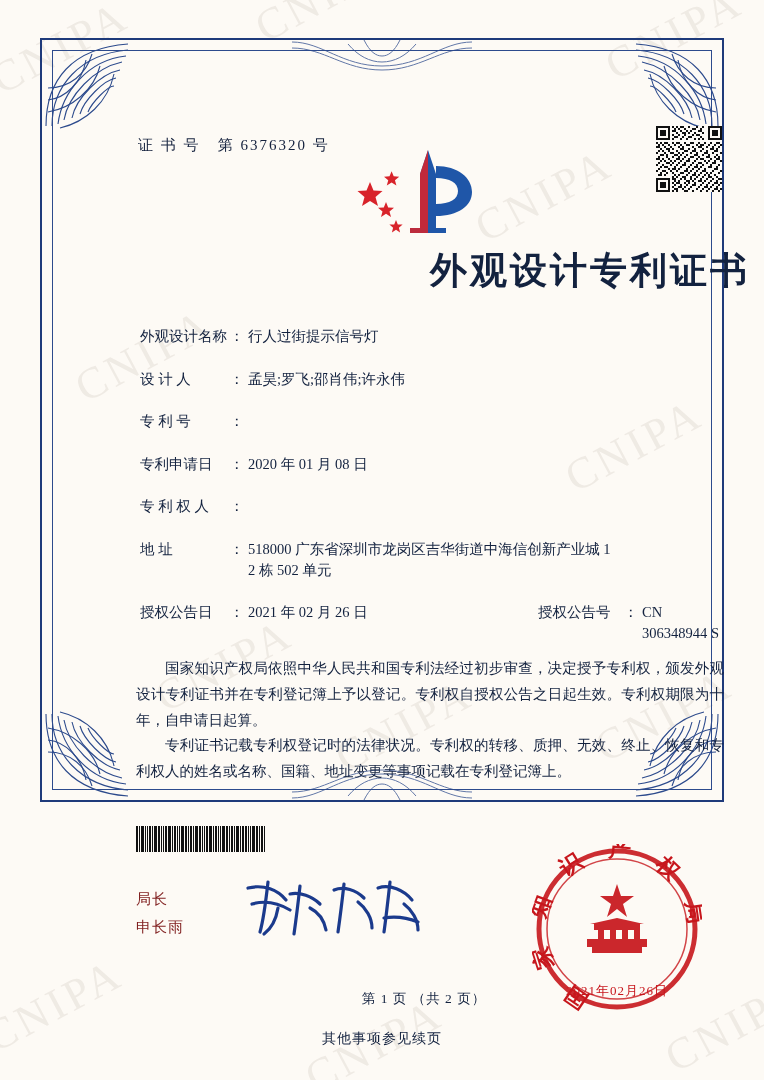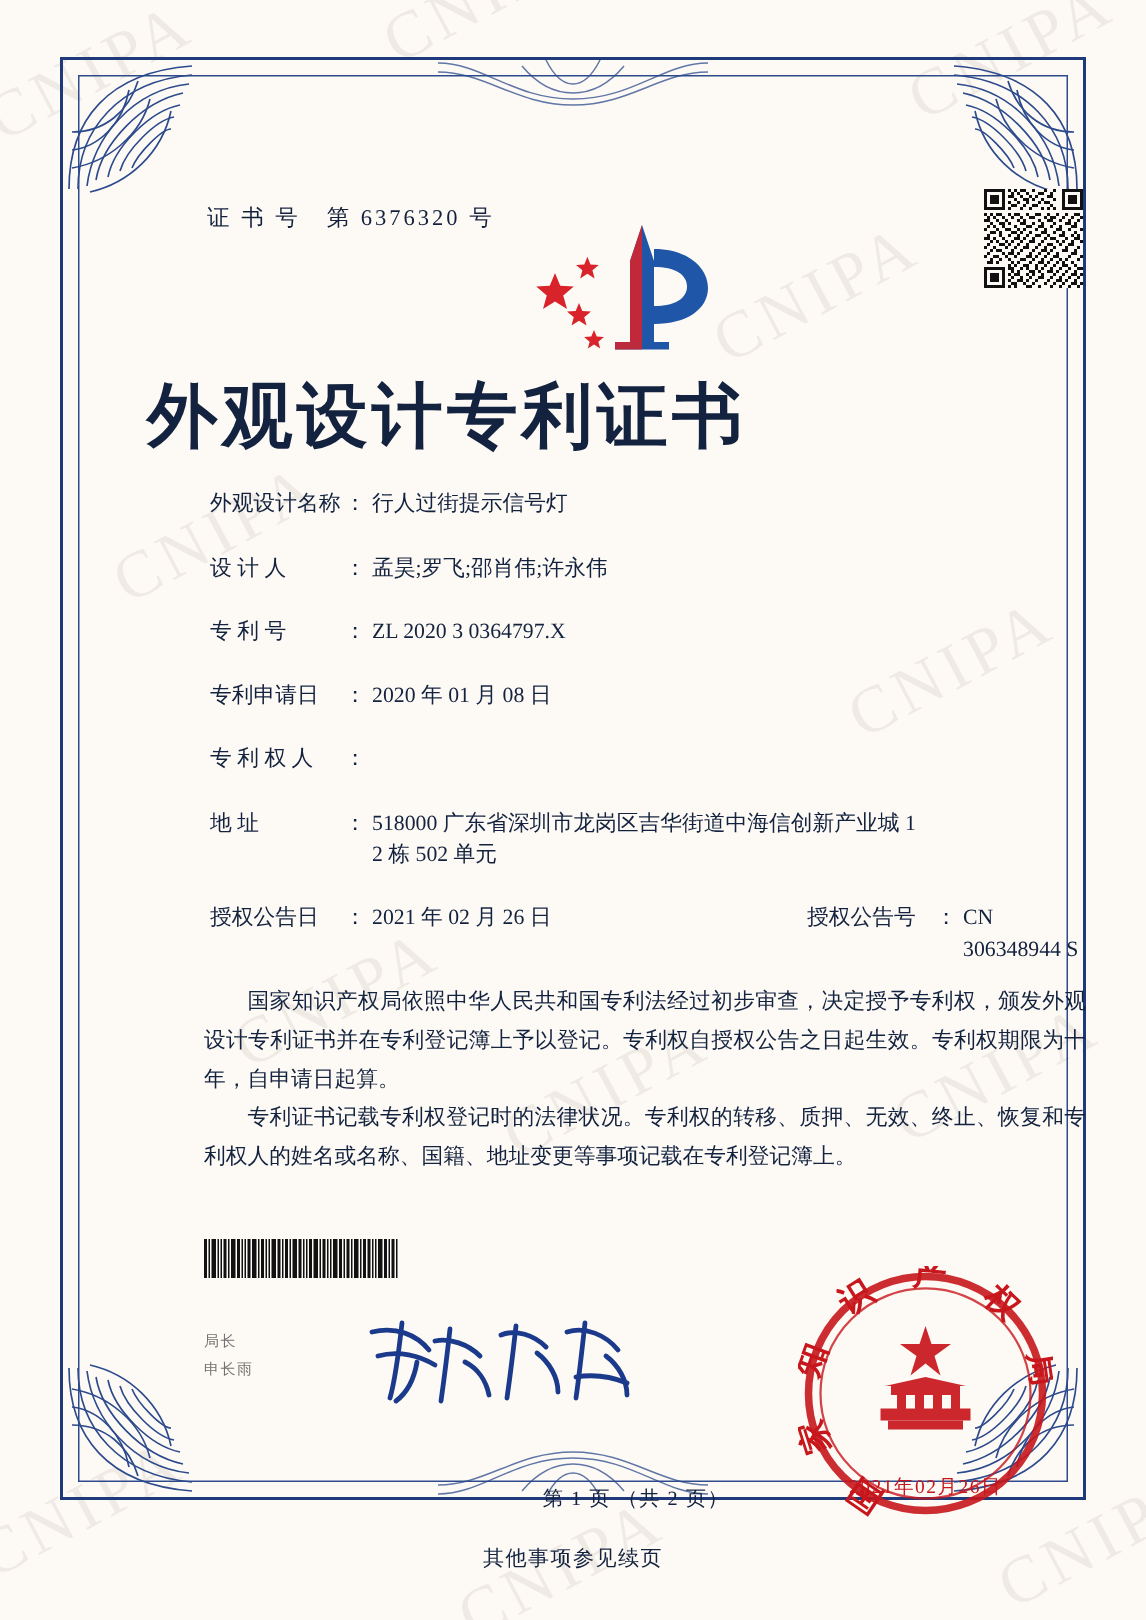--- a/index.html
+++ b/index.html
@@ -35,21 +35,21 @@
   .wm8 { left: 590px;  top: 690px; }
   .wm9 { left: -20px;  top: 980px; }
   .wm10{ left: 300px;  top: 1020px; }
   .wm11{ left: 660px;  top: 1000px; }
   .wm12{ left: 330px;  top: 700px; }
 
   
   .frame {
     position: absolute;
     left: 40px; top: 38px;
-    width: 684px; height: 962px;
+    width: 684px; height: 764px;
     border: 2px solid #1e3a7a;
     background: transparent;
   }
   .frame-inner {
     position: absolute;
     left: 10px; top: 10px; right: 10px; bottom: 10px;
     border: 1px solid #2c4a8c;
   }
   
   .corner {
@@ -102,22 +102,22 @@
   .logo {
     position: absolute;
     left: 50%; top: 48px;
     transform: translateX(-50%);
     width: 148px; height: 92px;
   }
 
   .title {
     position: absolute;
     left: 0; right: 0; top: 150px;
-    text-align: left;
-    font-size: 47px;
+    text-align: right;
+    font-size: 37px;
     font-weight: bold;
     letter-spacing: 3px;
     color: #13223f;
     font-family: "Liberation Serif", "DejaVu Serif", serif;
   }
 
   .fields {
     position: absolute;
     left: 42px; top: 230px;
     right: 20px;
@@ -163,22 +163,22 @@
     position: absolute;
     left: 38px; top: 730px;
     height: 26px; width: 164px;
     display: flex; align-items: stretch;
   }
   .barcode i { display: block; background: #111; margin-right: 1px; }
 
   .signblock {
     position: absolute;
     left: 38px; top: 790px;
-    font-size: 10px;
-    color: #737373;
+    font-size: 15px;
+    color: #7f1d1d;
     letter-spacing: 1px;
     line-height: 1.85;
   }
   .signature {
     position: absolute;
     left: 140px; top: 778px;
     width: 190px; height: 70px;
   }
 
   .seal {
@@ -663,21 +663,20 @@
             <span class="colon">：</span>
         </span>
         <span class="val">孟昊;罗飞;邵肖伟;许永伟</span>
       </div>
 
       <div class="row">
         <span class="lbl">
           <span>专 利 号</span>
             <span class="colon">：</span>
         </span>
-        <span class="val">ZL 2020 3 0364797.X</span>
       </div>
 
       <div class="row">
         <span class="lbl">
           <span>专利申请日</span>
             <span class="colon">：</span>
         </span>
         <span class="val">2020 年 01 月 08 日</span>
       </div>
 

